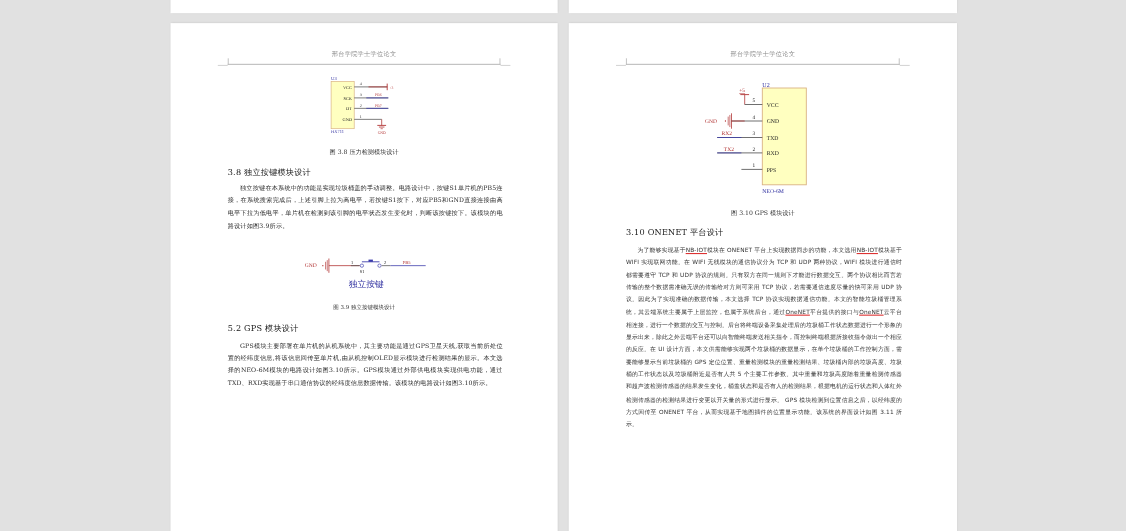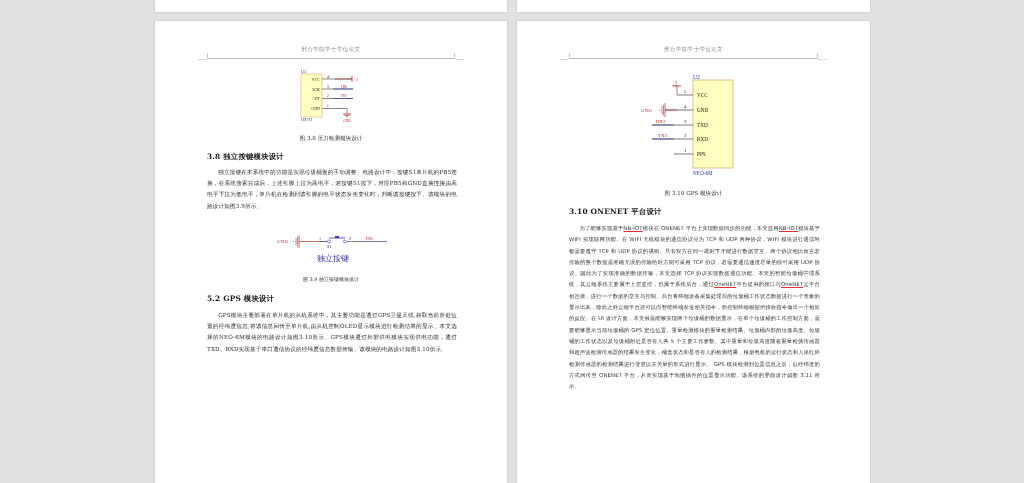--- a/index.html
+++ b/index.html
@@ -23,21 +23,21 @@
     font-size:5.6px; color:#8a8a8a; letter-spacing:0.3px;
   }
   .header-rule {
     position:absolute; top:37px; left:52px; right:52px; height:0;
     border-top:1px solid #bdbdbd;
   }
   .header-tick { position:absolute; top:32px; width:0; height:6px; border-left:1px solid #c8c8c8; }
   .header-edge { position:absolute; top:38px; width:9px; border-top:1px solid #d6d6d6; }
 
   .caption { position:absolute; width:100%; text-align:center; font-size:5.6px; color:#333; }
-  .h2 { position:absolute; font-size:7.4px; font-weight:bold; color:#1a1a1a; letter-spacing:0.2px; }
+  .h2 { position:absolute; font-size:7.4px; font-weight:normal; color:#1a1a1a; letter-spacing:0.2px; }
   .para {
     position:absolute; font-size:5.6px; line-height:11.2px; color:#2a2a2a;
     text-align:justify; text-indent:2em; letter-spacing:0.15px;
   }
   .para.mono { font-family:"DejaVu Sans", sans-serif; font-size:5.3px; line-height:11.3px; color:#333; }
   .ul-red { text-decoration:underline; text-decoration-color:#d33; }
 
   svg text { font-family:"Liberation Serif", serif; }
 </style>
 </head>

